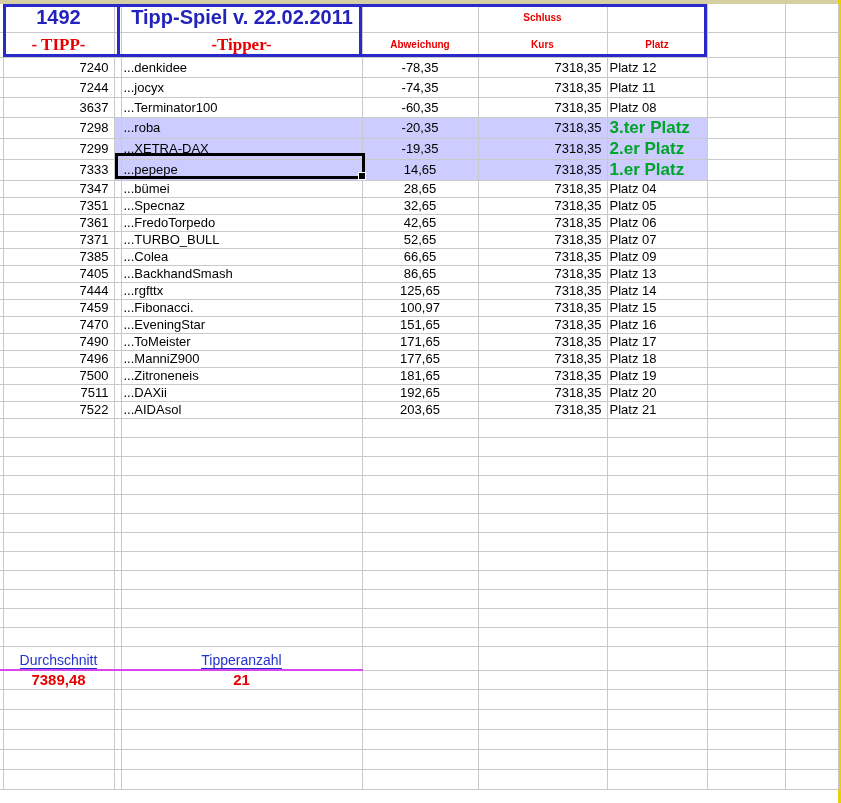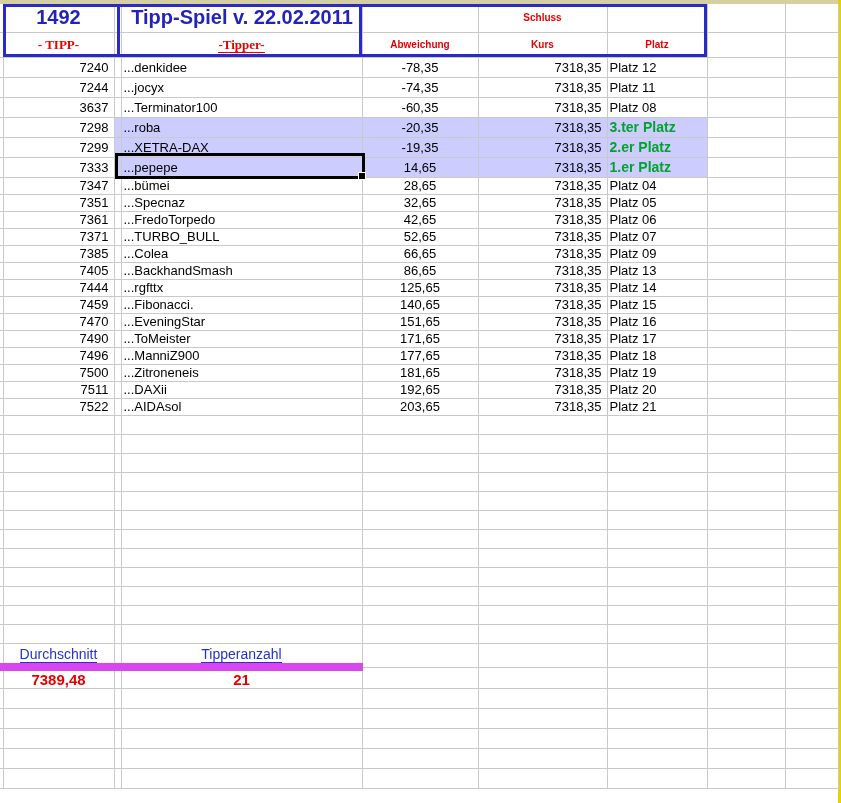--- a/index.html
+++ b/index.html
@@ -29,35 +29,35 @@
   tr.e19{height:19px;} tr.lbl{height:24px;} tr.val{height:19px;} tr.e20{height:20px;}
 
   
   .a-tipp{text-align:right;padding-right:5px;}
   .a-name{text-align:left;padding-left:2px;}
   .a-abw{text-align:center;}
   .a-kurs{text-align:right;padding-right:5px;}
   .a-platz{}
 
   .hl{background:#ccccff;}
-  .green-platz{color:#00a42a;font-weight:bold;font-size:14px;}
+  .green-platz{color:#00a42a;font-weight:bold;font-size:17px;}
 
   
   .serif-blue{font-family:Liberation Sans, sans-serif;font-weight:bold;color:#2323bb;font-size:20px;}
-  .serif-red{font-family:"Liberation Serif", serif;font-weight:bold;color:#e80000;font-size:13px;}
+  .serif-red{font-family:"Liberation Serif", serif;font-weight:bold;color:#e80000;font-size:17px;}
   .sans-red-hdr{font-weight:bold;color:#e80000;font-size:10px;}
   .t-center{text-align:center;}
   .t-left{text-align:center;padding-left:3px;}
 
   
   .lbl-blue{color:#2233cc;font-size:14px;}
   .val-red{color:#e80000;font-weight:bold;font-size:15px;}
   .u{border-bottom:1px solid currentColor;padding-bottom:0;}
   .sq{text-decoration-line:underline;text-decoration-style:wavy;text-decoration-color:#ff0000;text-decoration-thickness:1px;text-underline-offset:4px;}
-  td.black-underline{border-bottom:8px solid #d946ef;}
+  td.black-underline{border-bottom:2px solid #d946ef;}
   tr.lbl td{vertical-align:bottom;padding-bottom:1px;}
 
   
   .blue-box{position:absolute;left:3px;top:4px;width:704px;height:53px;
     border:3px solid #2a2ac8;box-sizing:border-box;pointer-events:none;}
   .blue-v1{position:absolute;left:117px;top:4px;width:3px;height:53px;background:#2a2ac8;pointer-events:none;}
   .blue-v2{position:absolute;left:359px;top:4px;width:3px;height:53px;background:#2a2ac8;pointer-events:none;}
 
   
   .sel-border{position:absolute;left:115px;top:153px;width:250px;height:26px;
@@ -248,21 +248,21 @@
         <td class="a-kurs">7318,35</td>
         <td class="a-platz">Platz 14</td>
         <td class=""></td>
         <td class=""></td>
       </tr>
       <tr class="r17">
         <td class=""></td>
         <td class="a-tipp">7459</td>
         <td class=""></td>
         <td class="a-name">...Fibonacci.</td>
-        <td class="a-abw">140,65</td>
+        <td class="a-abw">100,97</td>
         <td class="a-kurs">7318,35</td>
         <td class="a-platz">Platz 15</td>
         <td class=""></td>
         <td class=""></td>
       </tr>
       <tr class="r17">
         <td class=""></td>
         <td class="a-tipp">7470</td>
         <td class=""></td>
         <td class="a-name">...EveningStar</td>

